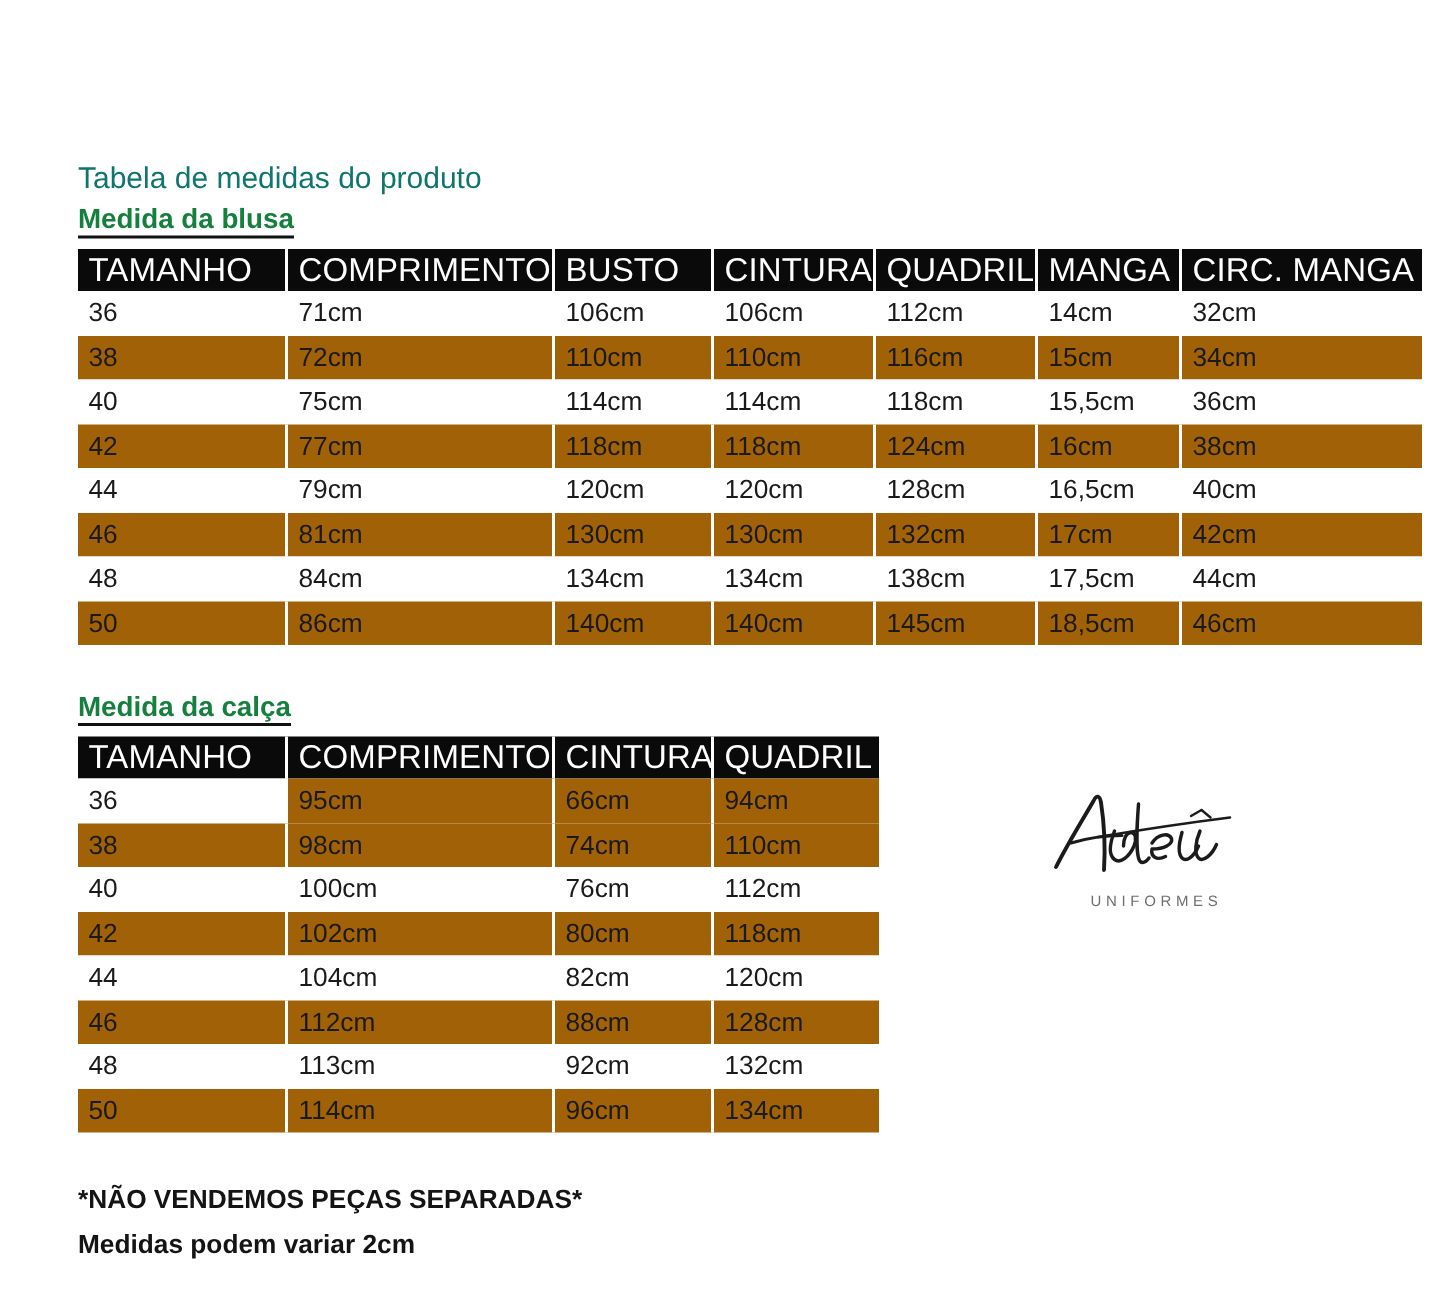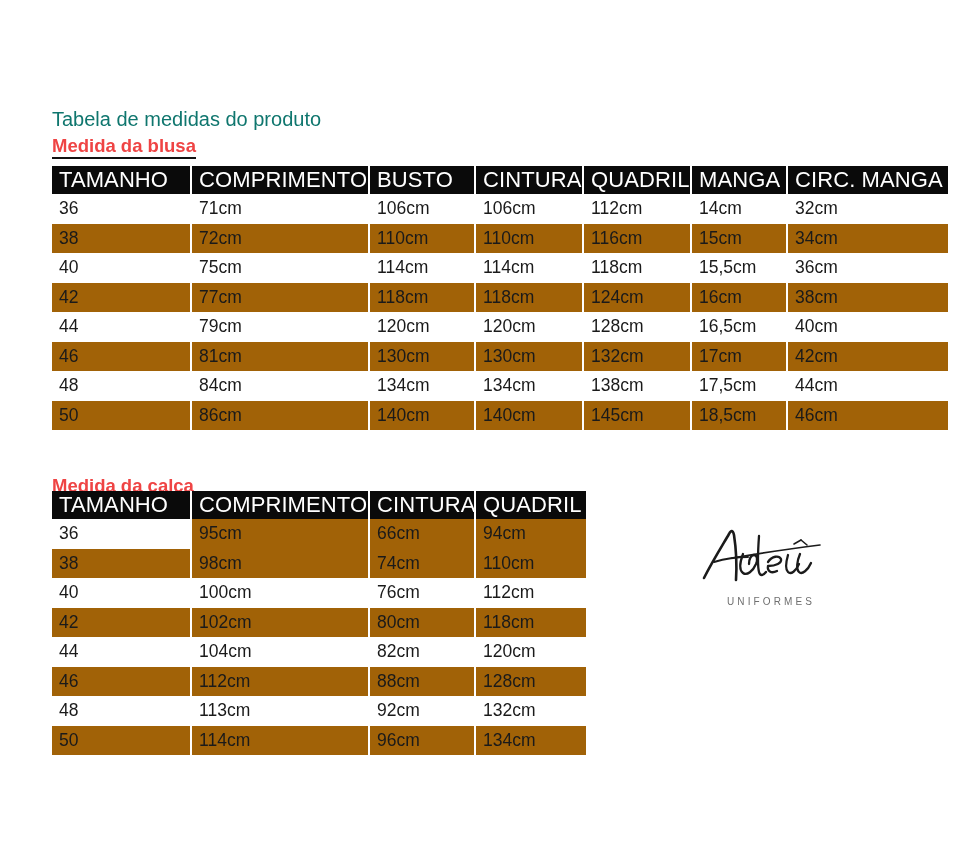--- a/index.html
+++ b/index.html
@@ -46,28 +46,28 @@
     font-weight: normal;
     color: #0f766e;
     white-space: nowrap;
   }
 
   
   .section-heading {
     position: absolute;
     font-size: 18.5px;
     font-weight: bold;
-    color: #ef4444;
+    color: #15803d;
     white-space: nowrap;
     border-bottom: 2px solid #111111;
     padding-bottom: 1px;
     line-height: 1.08;
   }
   #heading-blusa { left: 52px; top: 136px; }
-  #heading-calca { left: 52px; top: 476px; text-align: center; }
+  #heading-calca { left: 52px; top: 461px; text-align: center; }
 
   
   table.measure-table {
     position: absolute;
     border-collapse: separate;
     border-spacing: 0;
     table-layout: fixed;
     background: #ffffff;
     font-size: 17.5px;
   }
@@ -345,14 +345,16 @@
         <path d="M92 31 C90 38, 89 45, 92 48 C95 51, 100 47, 103 40" stroke-width="2.3"></path>
         <path d="M104 30 C101 37, 100 45, 103 48 C106 51, 112 46, 115 39" stroke-width="2.3"></path>
         <path d="M36 34 C60 30, 92 25, 124 21" stroke-width="1.7"></path>
         <path d="M98 20 L105 16" stroke-width="1.6"></path>
         <path d="M105 16 L111 21" stroke-width="1.6"></path>
       </g>
     </svg>
     <span class="logo-wordmark">UNIFORMES</span>
   </div>
 
+  <div class="footer-note" id="note-1">*NÃO VENDEMOS PEÇAS SEPARADAS*</div>
+  <div class="footer-note" id="note-2">Medidas podem variar 2cm</div>
 
 </div>
 
 </body></html>

